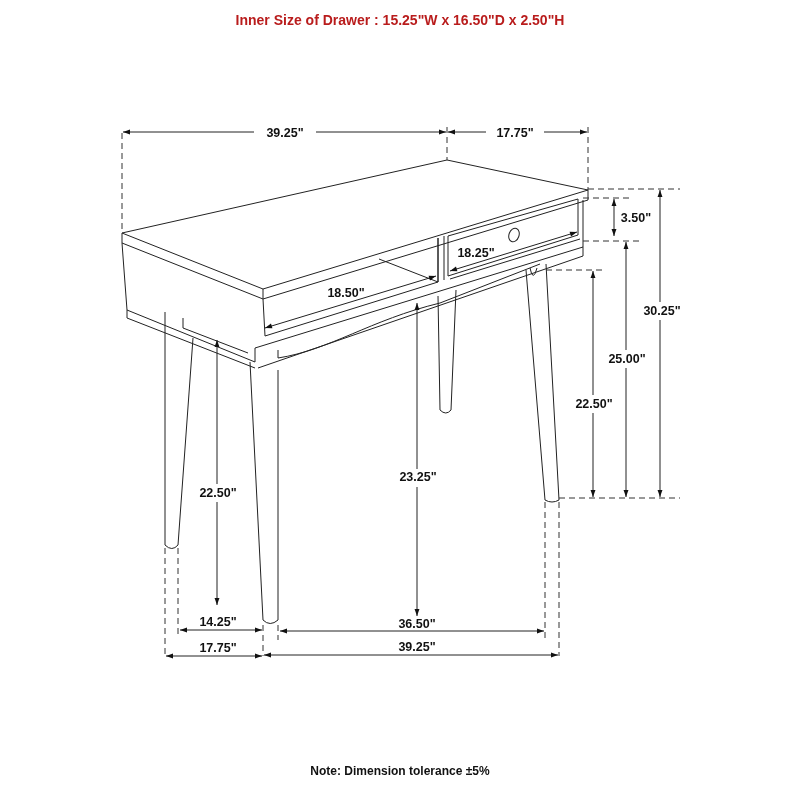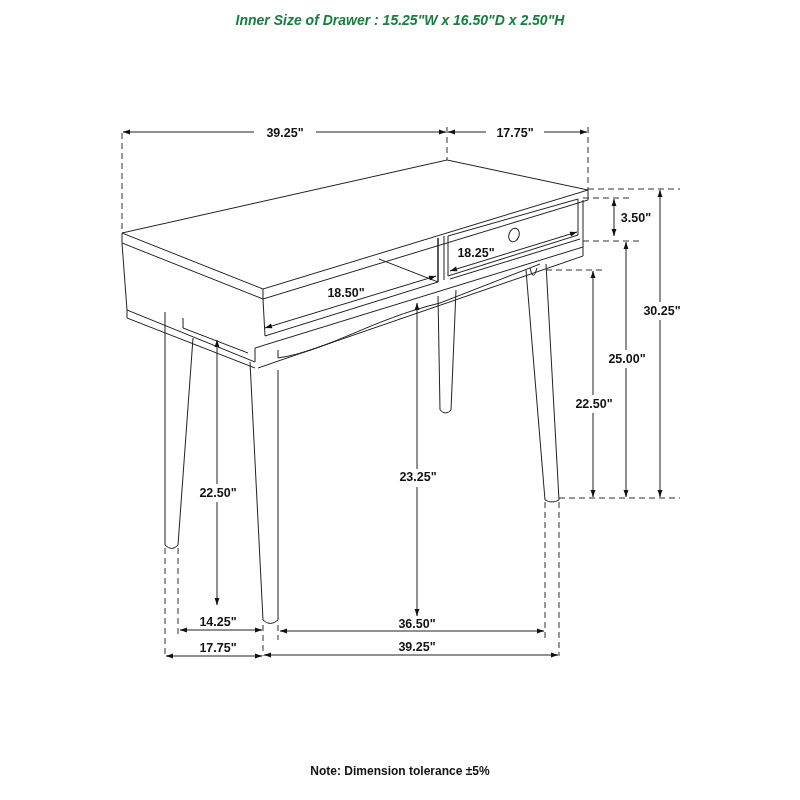--- a/index.html
+++ b/index.html
@@ -1,19 +1,19 @@
 <!DOCTYPE html>
 <html><head>
 <meta charset="utf-8">
 <style>
   html, body { margin: 0; padding: 0; background: #ffffff; }
   body { width: 800px; height: 800px; position: relative; overflow: hidden;
          font-family: "Liberation Sans", sans-serif; }
   .title { position: absolute; left: 0; width: 800px; top: 12px; text-align: center;
-           font-size: 14px; font-weight: bold; color: #15803d; font-style: italic; }
+           font-size: 14px; font-weight: bold; color: #b91c1c; }
   .note { position: absolute; left: 0; width: 800px; top: 764px; text-align: center;
           font-size: 12px; font-weight: bold; color: #111; }
   svg { position: absolute; left: 0; top: 0; }
   .ln { stroke: #222; stroke-width: 1; fill: none; }
   .dash { stroke: #333; stroke-width: 1; fill: none; stroke-dasharray: 6 4; }
   .dim { stroke: #222; stroke-width: 1; fill: none; }
   .lbl { font-family: "Liberation Sans", sans-serif; font-size: 12.5px; font-weight: bold; fill: #111; }
   .lblbg { fill: #ffffff; }
 </style>
 </head>

